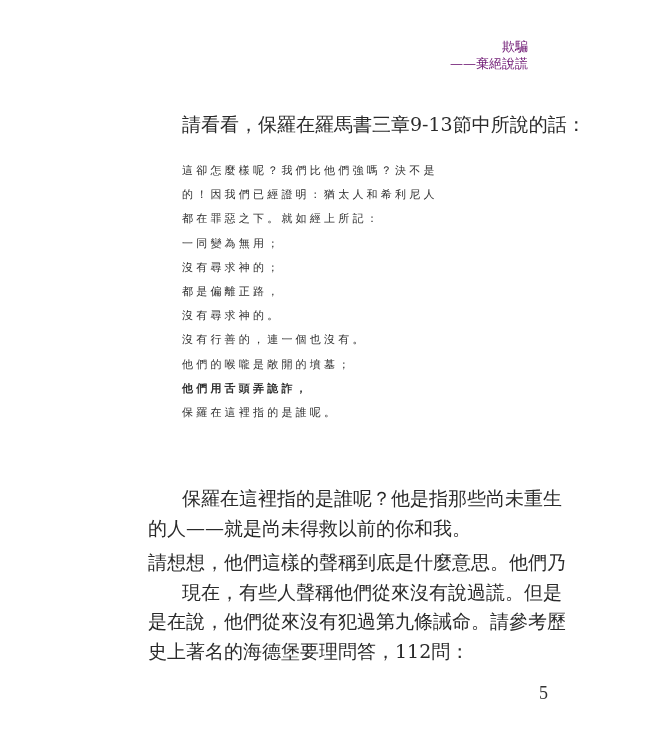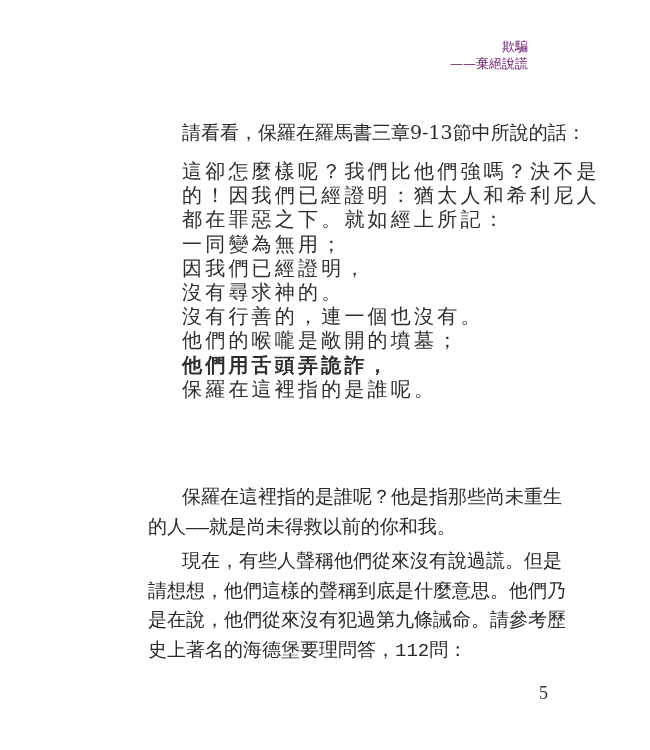--- a/index.html
+++ b/index.html
@@ -21,48 +21,48 @@
       top: 38px;
       text-align: right;
       font-size: 13px;
       color: #701a75;
       line-height: 17px;
     }
     .running-header .line { display: block; }
     .intro {
       position: absolute;
       left: 182px;
-      top: 120px;
+      top: 112px;
       font-size: 19px;
       letter-spacing: 0px;
       color: #2a2a2a;
       white-space: nowrap;
     }
     .quote {
       position: absolute;
       left: 182px;
       top: 159px;
-      font-size: 20px;
+      font-size: 11px;
       letter-spacing: 3.2px;
       line-height: 24.2px;
       color: #2e2e2e;
       white-space: nowrap;
     }
     .quote .qline { display: block; height: 24.2px; }
     .quote .qline.bold { font-weight: bold; }
     .body-text {
       position: absolute;
       left: 148px;
       top: 484px;
       width: 360px;
       font-size: 19px;
       line-height: 29.5px;
       color: #2a2a2a;
     }
-    .body-text .para { display: block; margin: 0 0 5px 0; font-family: Liberation Mono, monospace; }
+    .body-text .para { display: block; margin: 0 0 5px 0; }
     .body-text .pline { display: block; white-space: nowrap; height: 29.5px; }
     .body-text .pline.indent { padding-left: 34px; }
     .page-number {
       position: absolute;
       left: 539px;
       top: 683px;
       font-size: 18px;
       color: #333;
       font-family: "Liberation Serif", serif;
     }
@@ -75,34 +75,35 @@
   <span class="line">——棄絕說謊</span>
 </div>
 
 <div class="intro">請看看，保羅在羅馬書三章9-13節中所說的話：</div>
 
 <div class="quote">
   <span class="qline">這卻怎麼樣呢？我們比他們強嗎？決不是</span>
   <span class="qline">的！因我們已經證明：猶太人和希利尼人</span>
   <span class="qline">都在罪惡之下。就如經上所記：</span>
   <span class="qline">一同變為無用；</span>
-  <span class="qline">因我們已經證明，</span>
+  <span class="qline">沒有尋求神的；</span>
+  <span class="qline">都是偏離正路，</span>
   <span class="qline">沒有尋求神的。</span>
   <span class="qline">沒有行善的，連一個也沒有。</span>
   <span class="qline">他們的喉嚨是敞開的墳墓；</span>
   <span class="qline bold">他們用舌頭弄詭詐，</span>
   <span class="qline">保羅在這裡指的是誰呢。</span>
 </div>
 
 <div class="body-text">
   <div class="para">
     <span class="pline indent">保羅在這裡指的是誰呢？他是指那些尚未重生</span>
     <span class="pline">的人——就是尚未得救以前的你和我。</span>
   </div>
   <div class="para">
+    <span class="pline">請想想，他們這樣的聲稱到底是什麼意思。他們乃</span>
     <span class="pline indent">現在，有些人聲稱他們從來沒有說過謊。但是</span>
-    <span class="pline">請想想，他們這樣的聲稱到底是什麼意思。他們乃</span>
     <span class="pline">是在說，他們從來沒有犯過第九條誡命。請參考歷</span>
     <span class="pline">史上著名的海德堡要理問答，112問：</span>
   </div>
 </div>
 
 <div class="page-number">5</div>
 
 </body></html>

